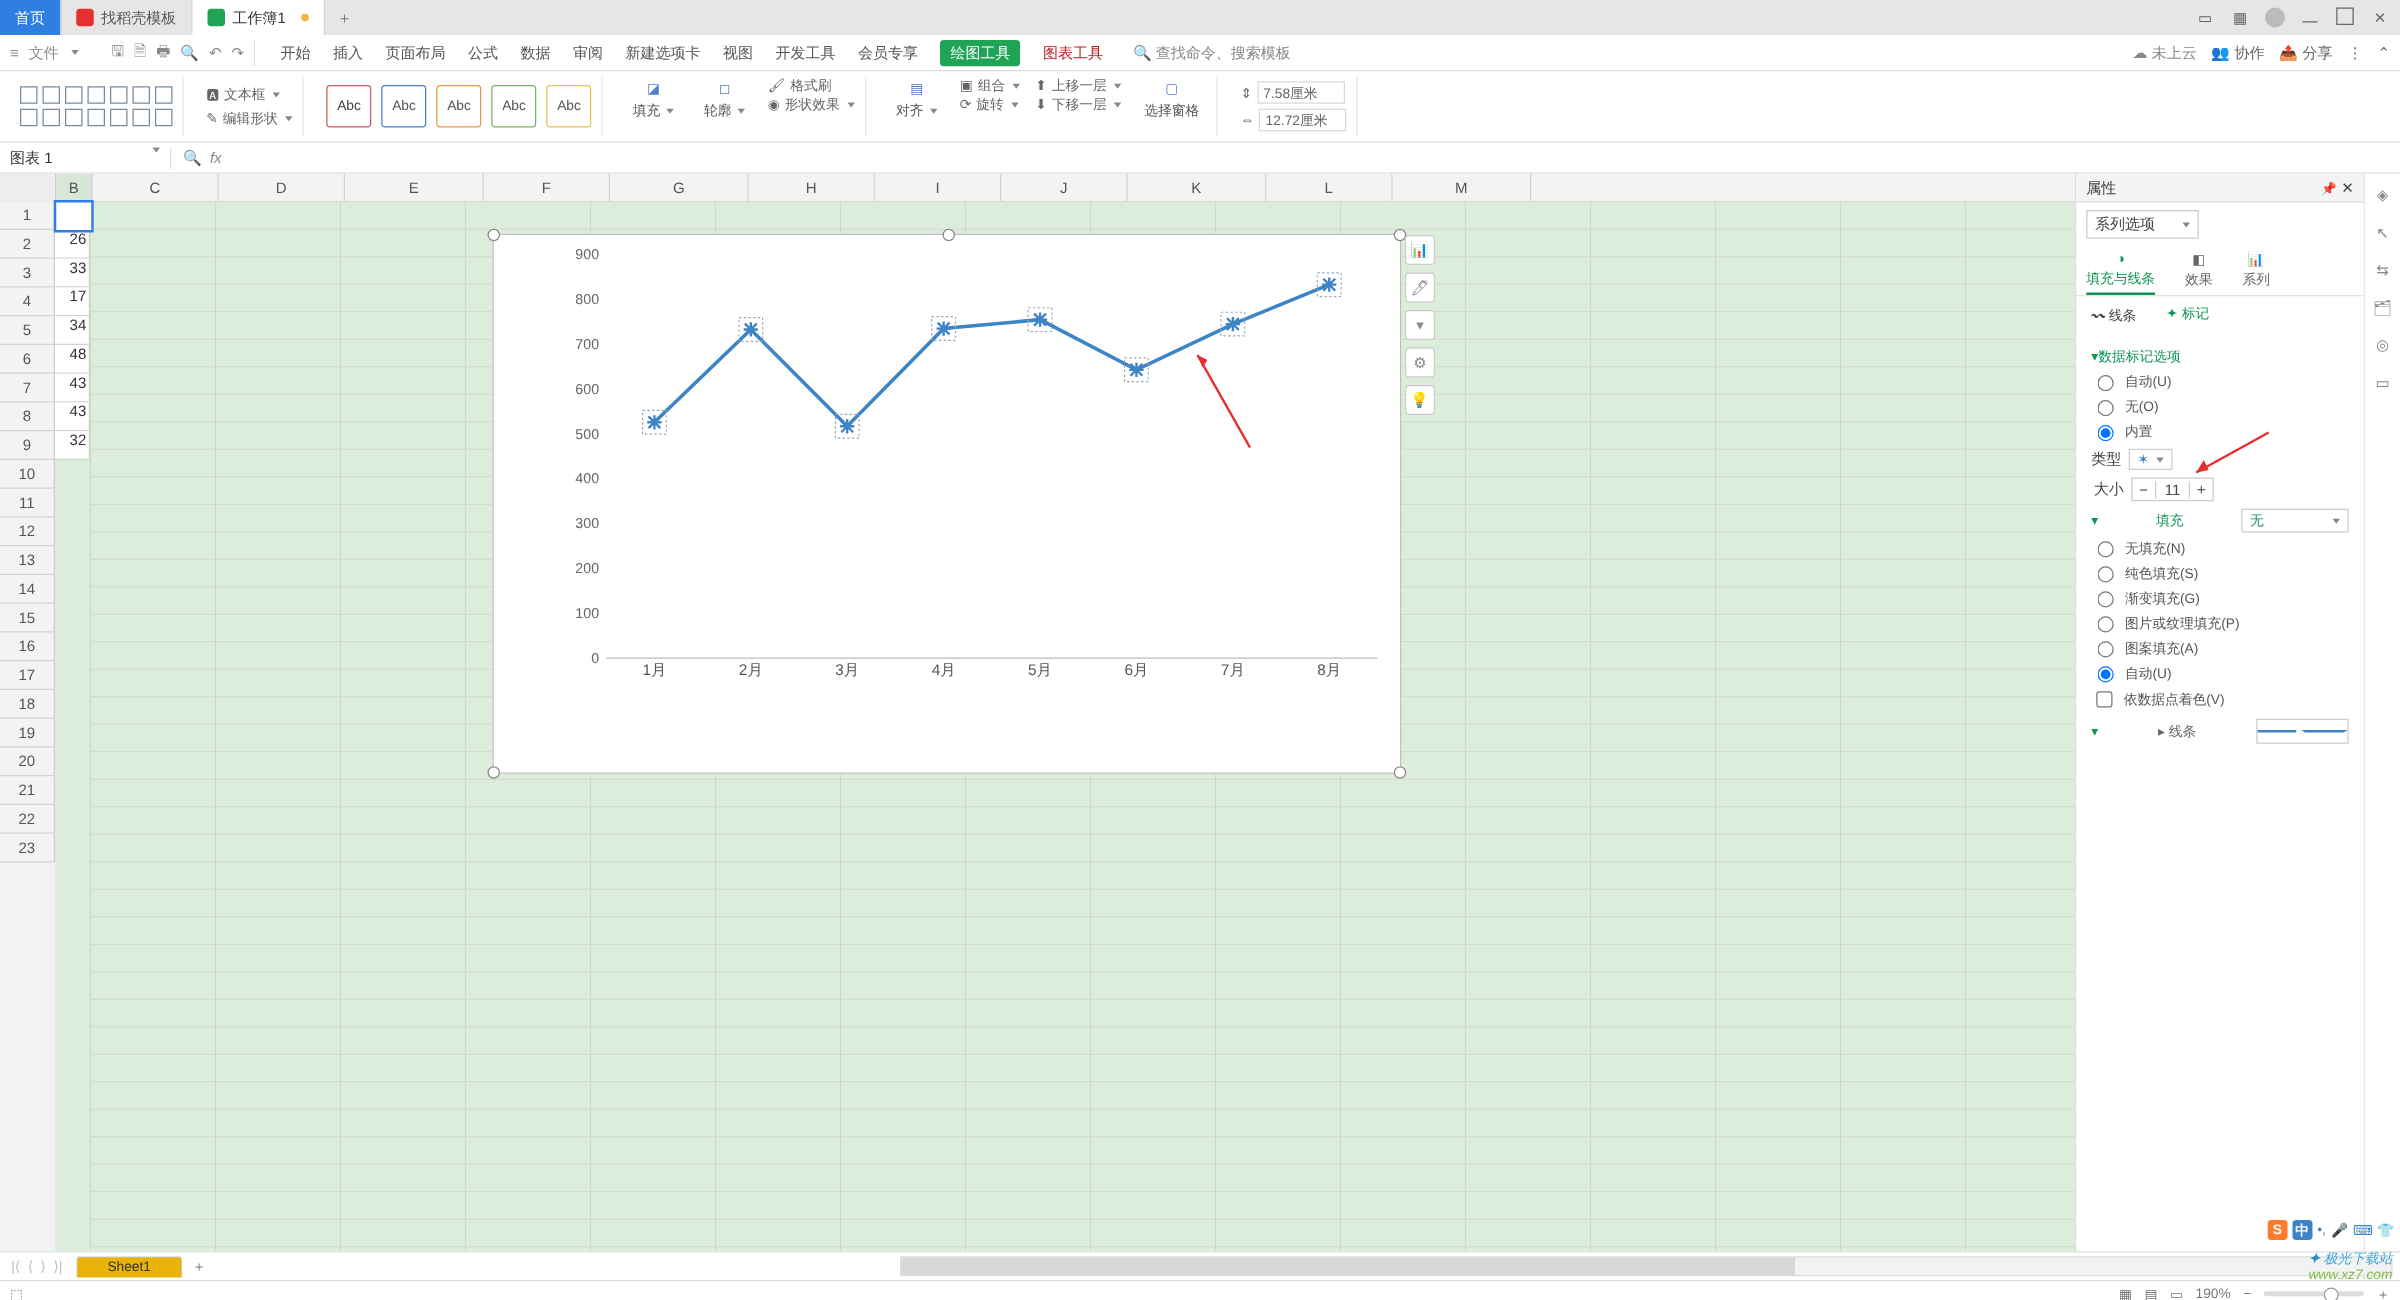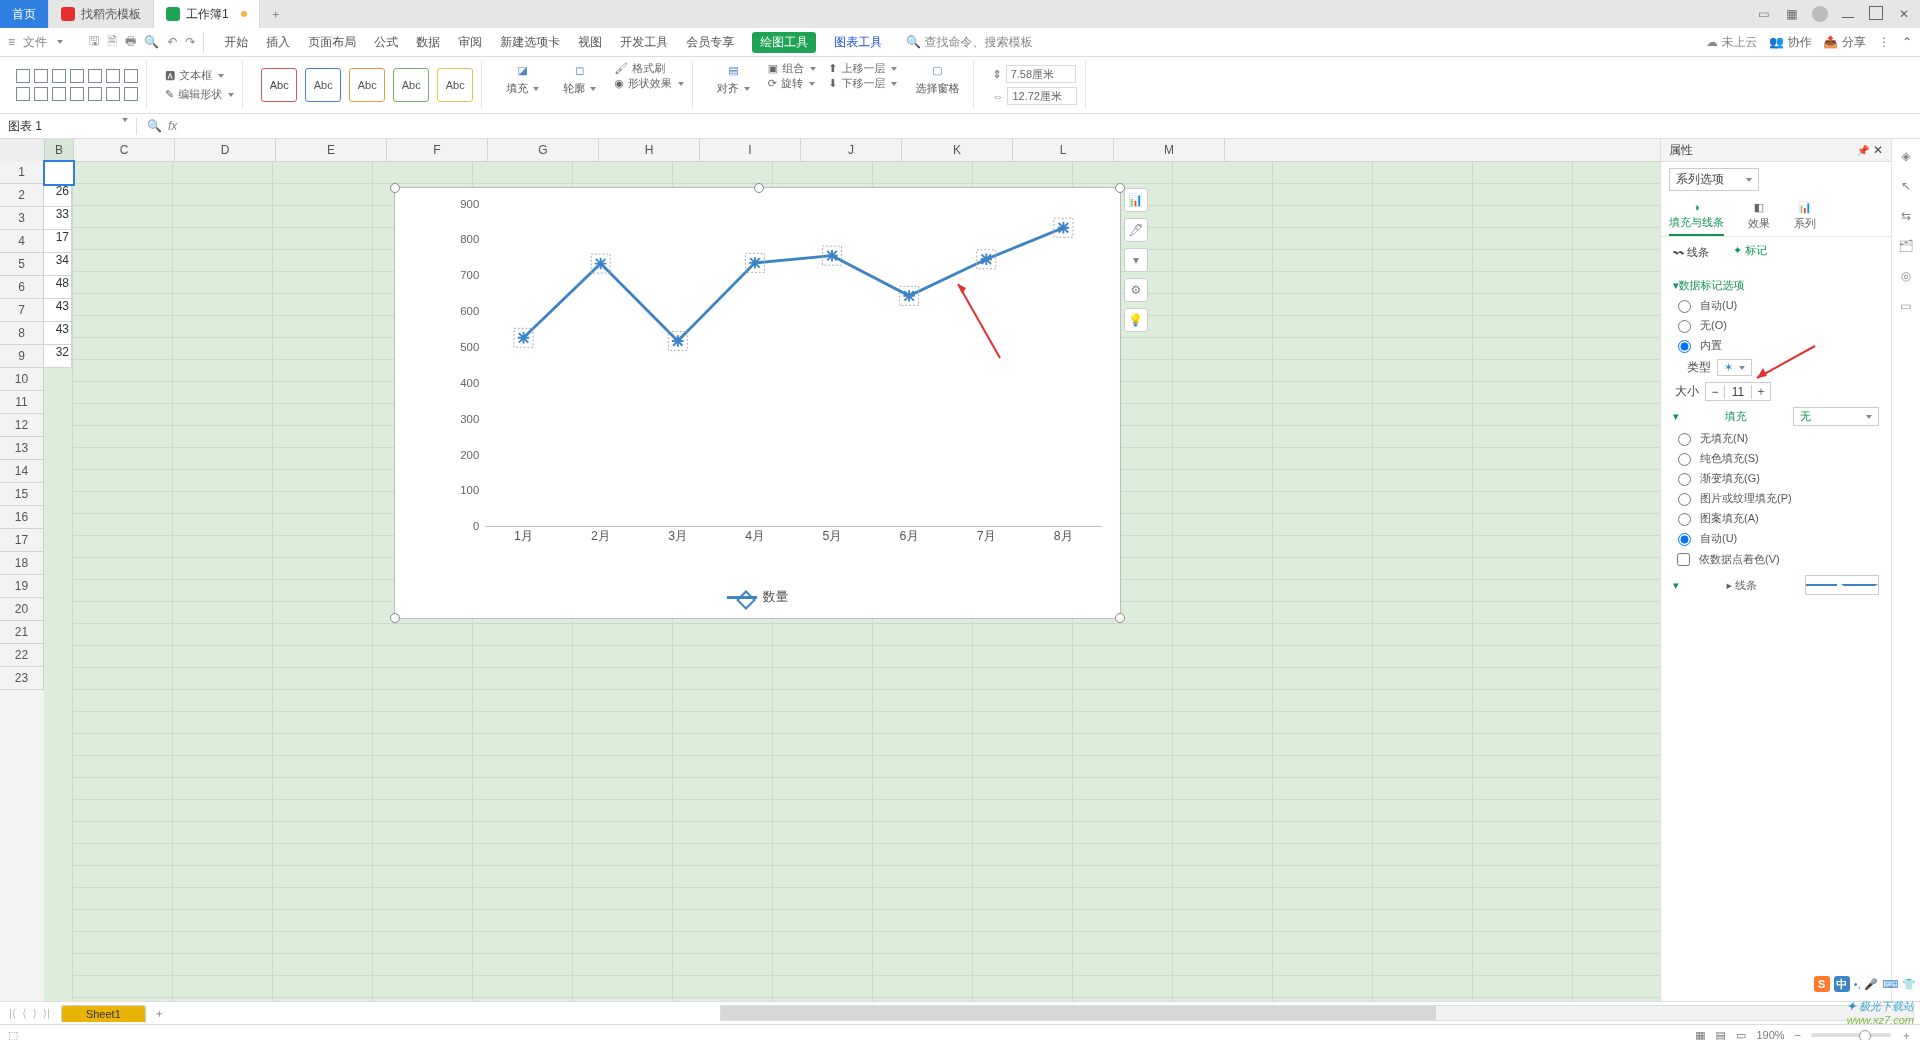--- a/index.html
+++ b/index.html
@@ -16,21 +16,21 @@
   .sqicon{display:inline-block;width:12px;height:12px;border:1px solid currentColor}
   .minline{display:inline-block;width:12px;border-top:1px solid #666;margin-top:6px}
   .avatar{width:16px;height:16px;border-radius:50%;background:#bbb}
   
   .menubar{height:28px;display:flex;align-items:center;border-bottom:1px solid #ddd;padding:0 8px;gap:6px;color:#555;position:relative}
   .menubar .mini{display:flex;align-items:center;gap:8px;padding-right:8px;border-right:1px solid #ddd}
   .menubar .mini span{color:#888}
   .menubar .menus{display:flex;align-items:center;gap:18px;margin-left:14px}
   .menubar .menus span{cursor:default}
   .menubar .highlight{color:#fff;background:#1fa456;border-radius:3px;padding:2px 8px}
-  .menubar .textlink{color:#1d4ed8}
+  .menubar .textlink{color:#b91c1c}
   .menubar .search{margin-left:18px;color:#888}
   .menubar .right{position:absolute;right:8px;display:flex;align-items:center;gap:12px;color:#666}
   .menubar .right .cloud{color:#888}
   .tri{display:inline-block;width:0;height:0;border-left:3px solid transparent;border-right:3px solid transparent;border-top:4px solid #888;margin-left:2px;vertical-align:middle}
   
   .ribbon{height:56px;display:flex;align-items:center;padding:0 8px;border-bottom:1px solid #ddd;gap:10px;color:#555}
   .ribbon .grp{display:flex;flex-direction:column;gap:4px;padding:0 8px;height:48px;justify-content:center;border-right:1px solid #e6e6e6}
   .ribbon .lines span{font-size:11px;color:#666;display:flex;align-items:center;gap:4px}
   .abcset{display:flex;gap:8px}
   .abcbox{width:34px;height:32px;border:1px solid #ccc;border-radius:3px;display:flex;align-items:center;justify-content:center;font-size:11px}
@@ -386,21 +386,20 @@
               </g>
               <g>
                 <rect x="558.125" y="54.5555555555556" width="20" height="20" fill="none" stroke="#9aa7b3" stroke-dasharray="2 2"></rect>
                 <path d="M562.125 64.5555555555556 L574.125 64.5555555555556 M568.125 58.5555555555556 L568.125 70.5555555555556 M563.125 59.5555555555556 L573.125 69.5555555555556 M563.125 69.5555555555556 L573.125 59.5555555555556" stroke="#3d84c6" stroke-width="2"></path>
               </g>
               <g>
                 <rect x="639.375" y="21.31111111111113" width="20" height="20" fill="none" stroke="#9aa7b3" stroke-dasharray="2 2"></rect>
                 <path d="M643.375 31.31111111111113 L655.375 31.31111111111113 M649.375 25.31111111111113 L649.375 37.31111111111113 M644.375 26.31111111111113 L654.375 36.31111111111113 M644.375 36.31111111111113 L654.375 26.31111111111113" stroke="#3d84c6" stroke-width="2"></path>
               </g>
             </svg>
-          <div class="legend"><span class="lswatch"></span><span>数量</span></div>
 
           <svg style="position:absolute;left:555px;top:90px;width:60px;height:90px">
               <line x1="50" y1="80" x2="8" y2="6" stroke="#e5302f" stroke-width="2"></line>
               <polygon points="8,6 16,10 12,16" fill="#e5302f"></polygon>
             </svg>
         </div>
       </div>
     </div>
   </div>
 
@@ -438,21 +437,21 @@
           <span>自动(U)</span>
         </label>
       <label>
           <input type="radio" name="m" style=""> 
           <span>无(O)</span>
         </label>
       <label>
           <input type="radio" name="m" checked="" style=""> 
           <span>内置</span>
         </label>
-      <div class="row" style="margin-left:14px">
+      <div class="row" style="">
           <span>类型</span>
         <span class="minibox">
             <span style="color:#3d84c6">✶</span>
             <i class="tri"></i>
           </span>
         </div>
       <div class="row" style="margin-left:2px">
           <span>大小</span>
         <span class="stepper">
             <span>−</span>

